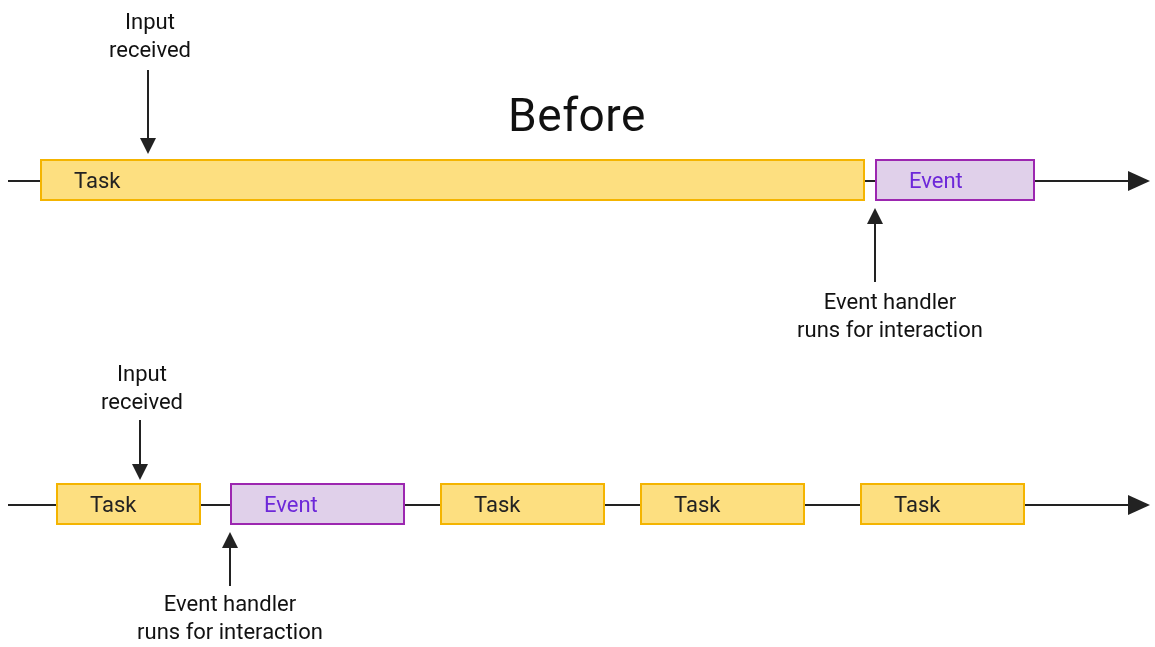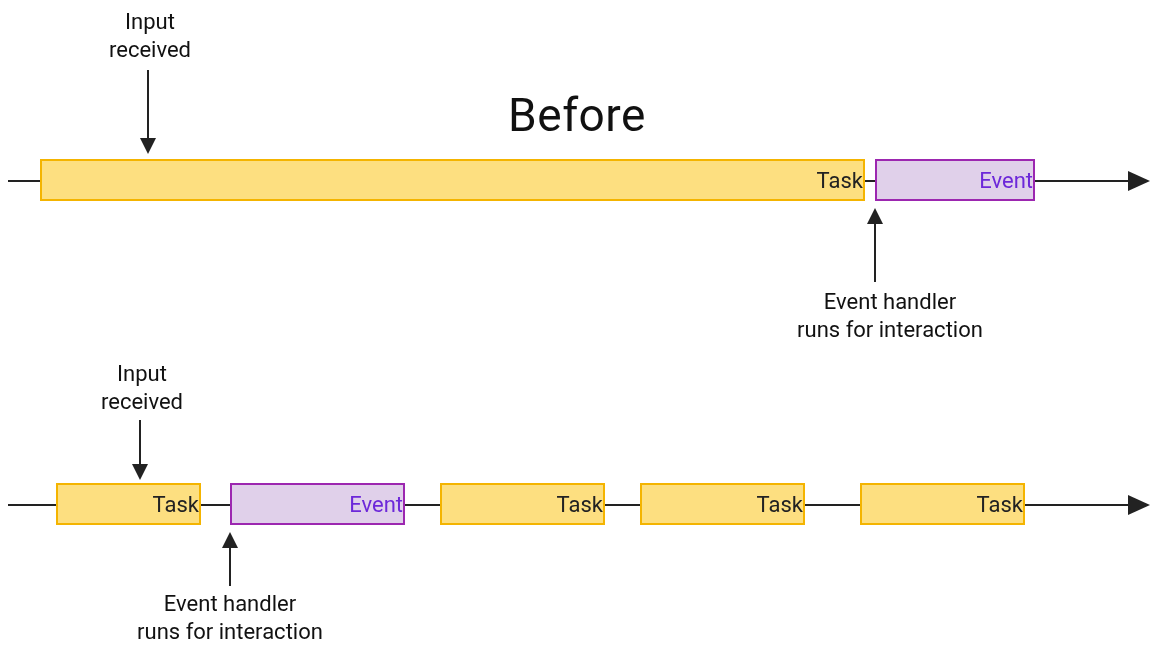--- a/index.html
+++ b/index.html
@@ -36,21 +36,21 @@
     border-bottom: 10px solid transparent;
     border-left: 22px solid #222;
   }
   .block {
     position: absolute;
     box-sizing: border-box;
     height: 42px;
     border: 2px solid;
     display: flex;
     align-items: center;
-    justify-content: flex-end;
+    justify-content: flex-start;
     font-size: 22px;
     font-weight: 400;
     padding-left: 32px;
   }
   .task {
     background: #fddf80;
     border-color: #f4b400;
     color: #222;
   }
   .event {

